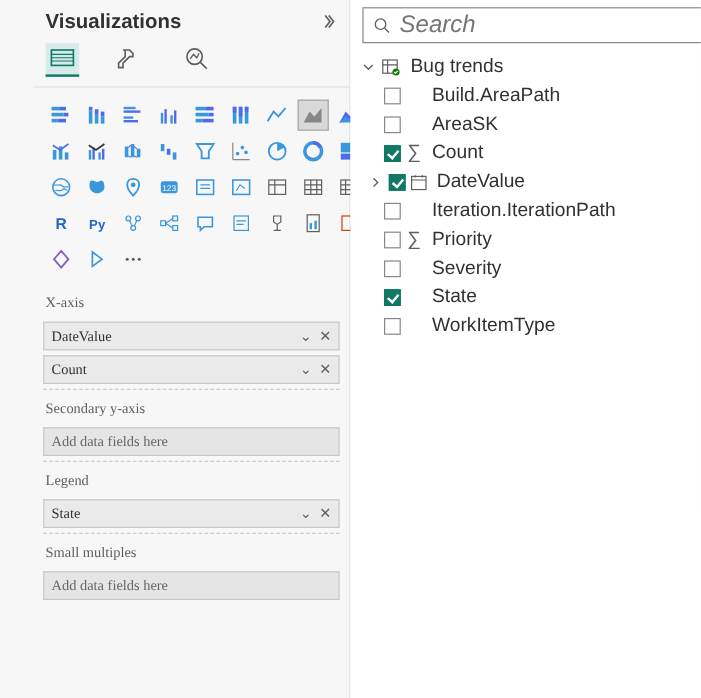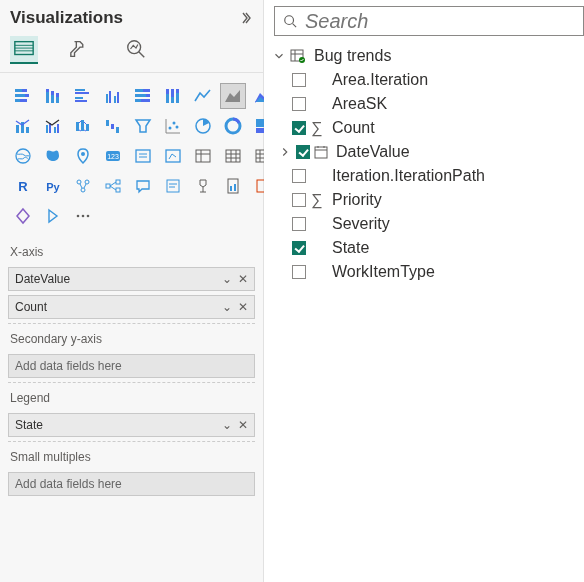--- a/index.html
+++ b/index.html
@@ -8,21 +8,21 @@
     font-family: "Segoe UI", -apple-system, sans-serif;
     font-size: 13px;
     color: #323130;
     background: #f7f7f7;
     display: flex;
     width: 584px;
     height: 582px;
     overflow: hidden;
   }
   .pane { display: flex; flex-direction: column; }
-  .viz-pane { width: 264px; border-right: 1px solid #e1e1e1; background: #f7f7f7; }
+  .viz-pane { width: 264px; border-right: 1px solid #e1e1e1; background: #f7f7f7; margin-left: 28px; }
   .fields-pane { flex: 1; background: #fff; }
   .pane-header {
     display: flex; justify-content: space-between; align-items: center;
     padding: 8px 10px 6px 10px;
   }
   .pane-title { font-size: 17px; font-weight: 600; }
   .chev { width: 16px; height: 16px; color: #605e5c; cursor: pointer; }
   .sub-label { font-size: 12px; padding: 0 10px 4px 10px; color: #323130; }
   .tabs { display: flex; gap: 28px; padding: 2px 10px 8px 10px; align-items: flex-end; }
   .tab-icon { width: 28px; height: 28px; display:flex; align-items:center; justify-content:center; cursor:pointer; border-bottom:2px solid transparent; }
@@ -34,21 +34,21 @@
     grid-template-columns: repeat(9, 26px);
     gap: 4px 4px;
     padding: 4px 10px 8px 10px;
   }
   .viz-btn {
     width:26px; height:26px; display:flex; align-items:center; justify-content:center;
     cursor:pointer; border:1px solid transparent;
   }
   .viz-btn.selected { background:#d9d9d9; border:1px solid #a6a6a6; }
   .viz-btn svg { width:20px; height:20px; }
-  .wells { padding: 0 8px; display:flex; flex-direction:column; gap:4px; }
+  .wells { padding: 0 8px; display:flex; flex-direction:column; gap:4px;font-family:Liberation Serif, serif; }
   .well-label { font-size:12px; color:#605e5c; padding: 8px 2px 4px 2px; border-top:1px dashed #ccc; }
   .well-label:first-child { border-top:none; }
   .well-field {
     display:flex; align-items:center; justify-content:space-between;
     background:#eaeaea; border:1px solid #c8c8c8; height:24px; padding:0 6px; font-size:12px;
   }
   .well-field.empty { background:#e5e5e5; color:#666; }
   .well-field .actions { display:flex; gap:6px; color:#605e5c; }
   .well-field .actions span { cursor:pointer; }
   .search-wrap { padding: 6px 10px 8px 10px; }
@@ -453,21 +453,21 @@
           <line x1="5" y1="2" x2="5" y2="13" stroke="#605e5c"></line>
           <circle cx="12" cy="12" r="3" fill="#107c10"></circle>
           <path d="M10.5 12l1 1 2-2" stroke="#fff" stroke-width="1" fill="none"></path>
         </svg>
       <span class="fld-label">Bug trends</span>
     </div>
 
     <div class="tree-row item">
       <div class="cb"></div>
       <span class="fld-icon"></span>
-      <span class="fld-label">Area.Iteration</span>
+      <span class="fld-label">Build.AreaPath</span>
     </div>
 
     <div class="tree-row item">
       <div class="cb"></div>
       <span class="fld-icon"></span>
       <span class="fld-label">AreaSK</span>
     </div>
 
     <div class="tree-row item">
       <div class="cb checked"></div>

